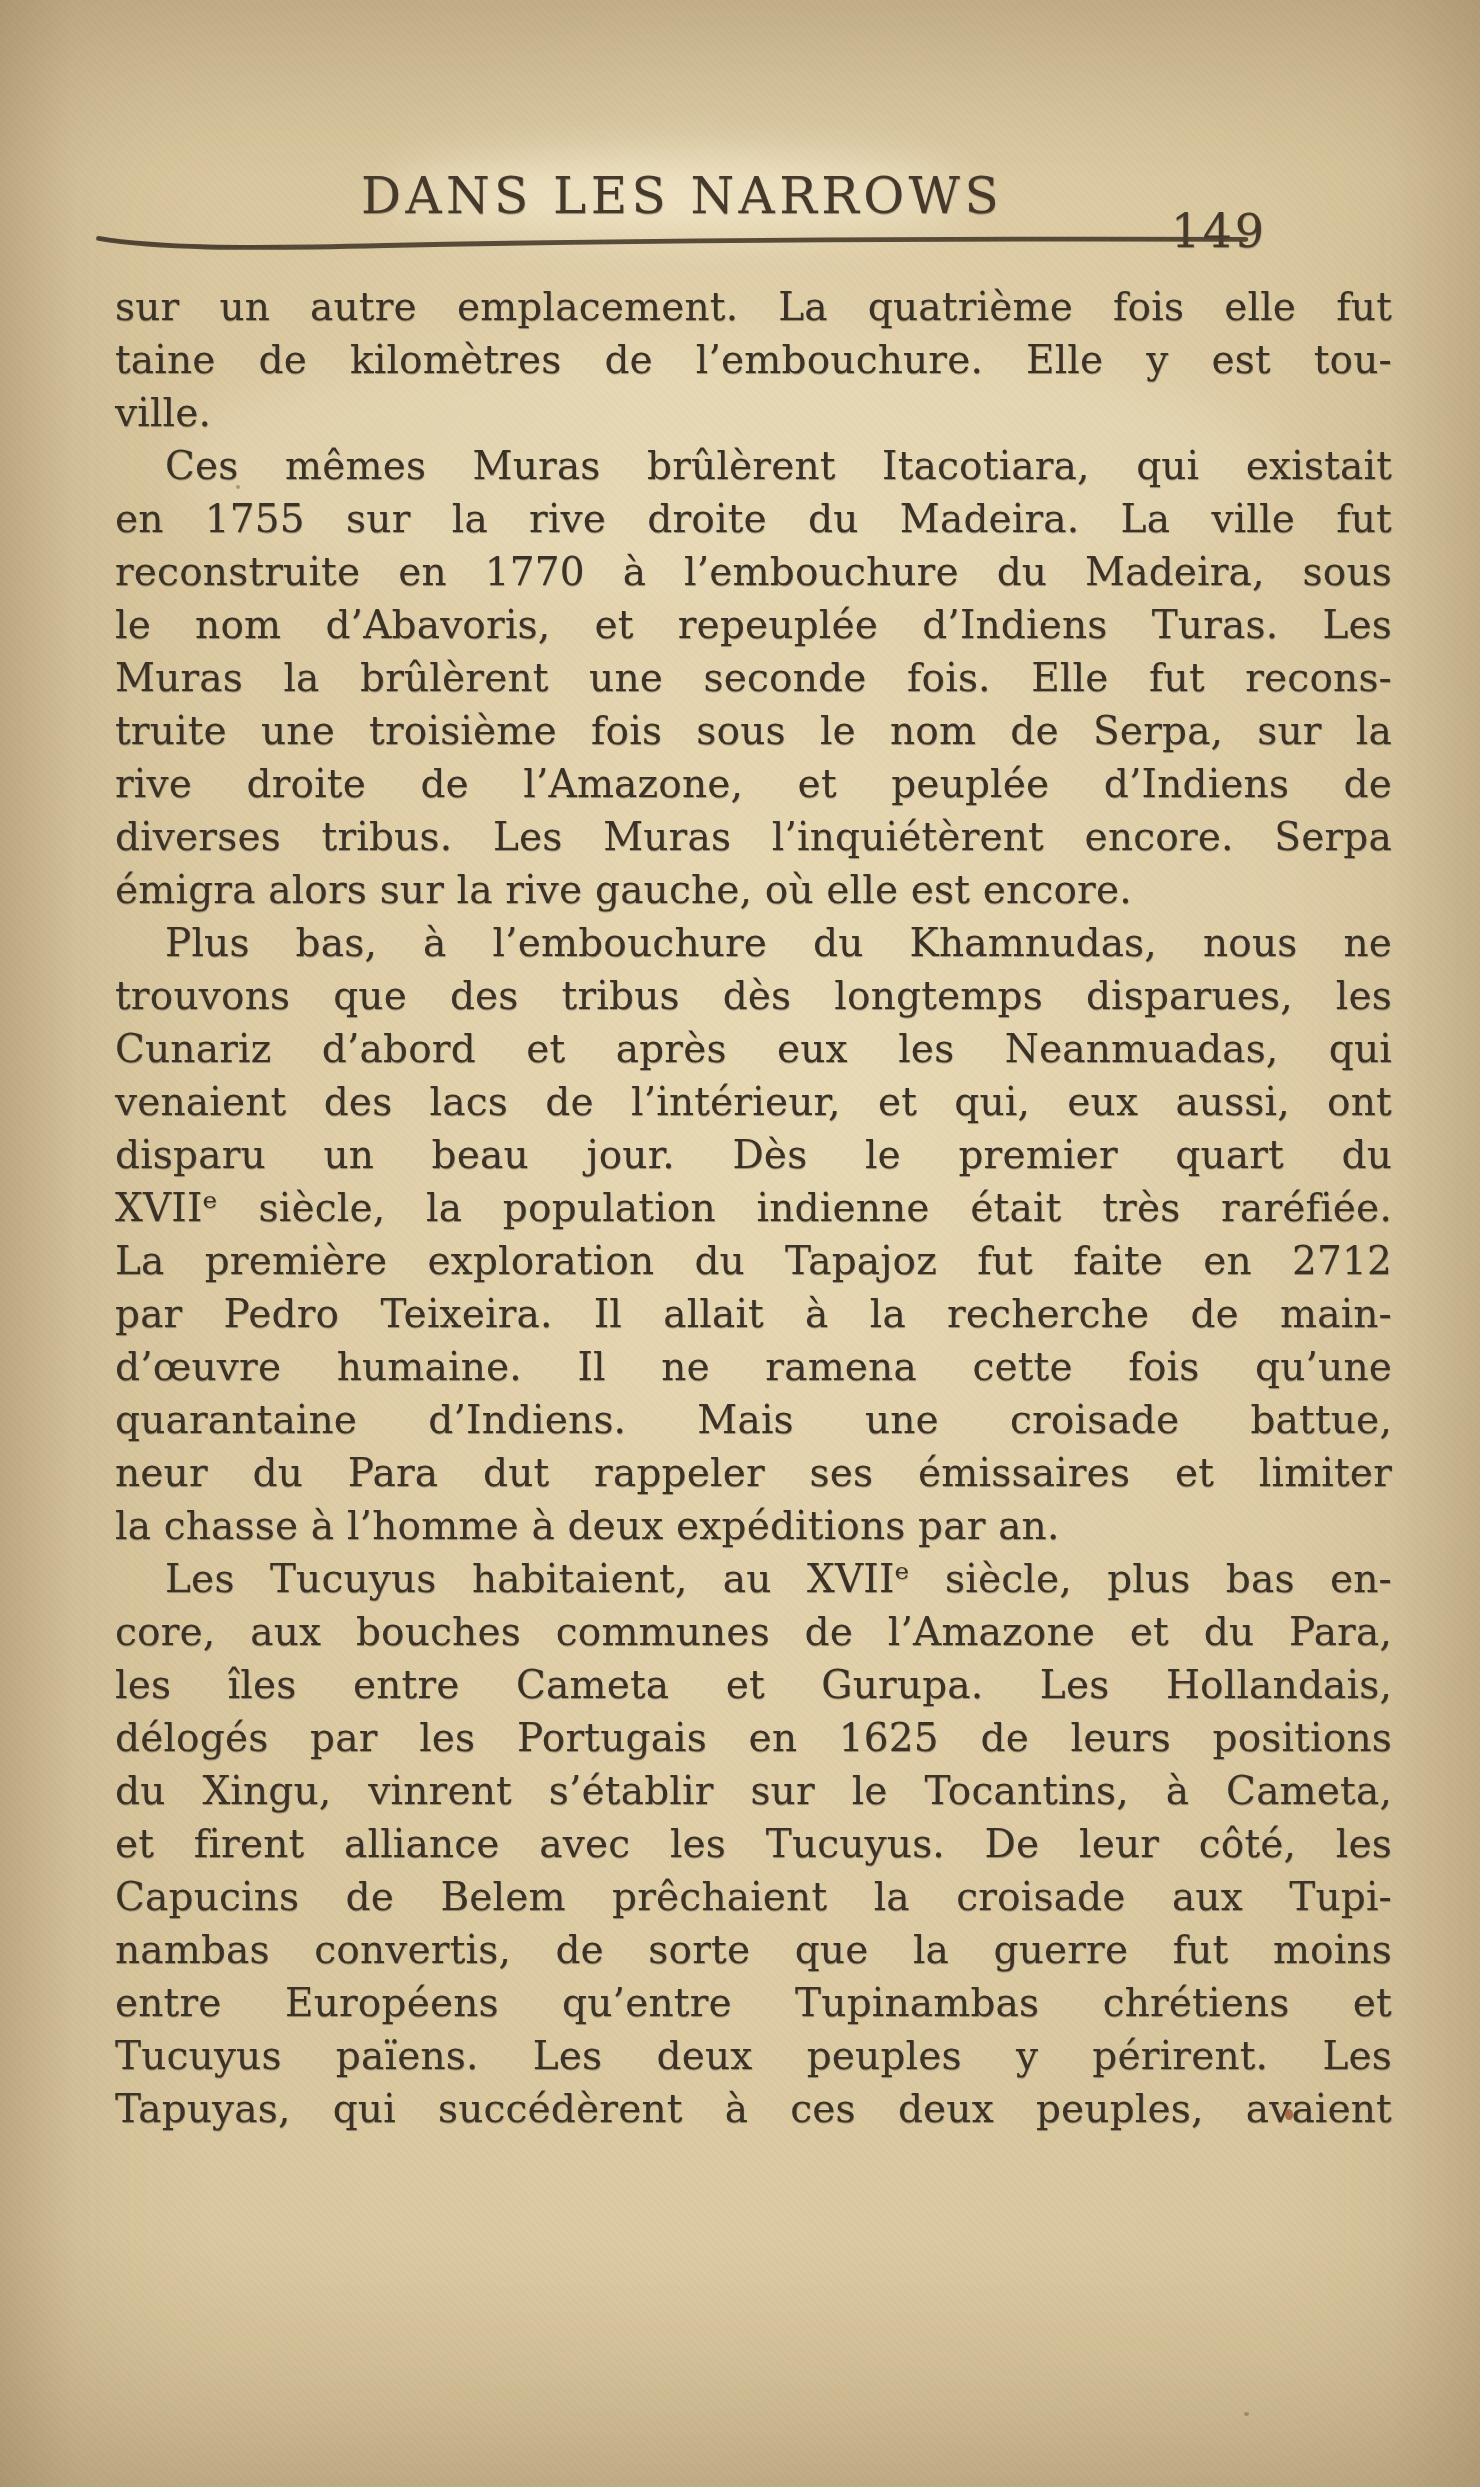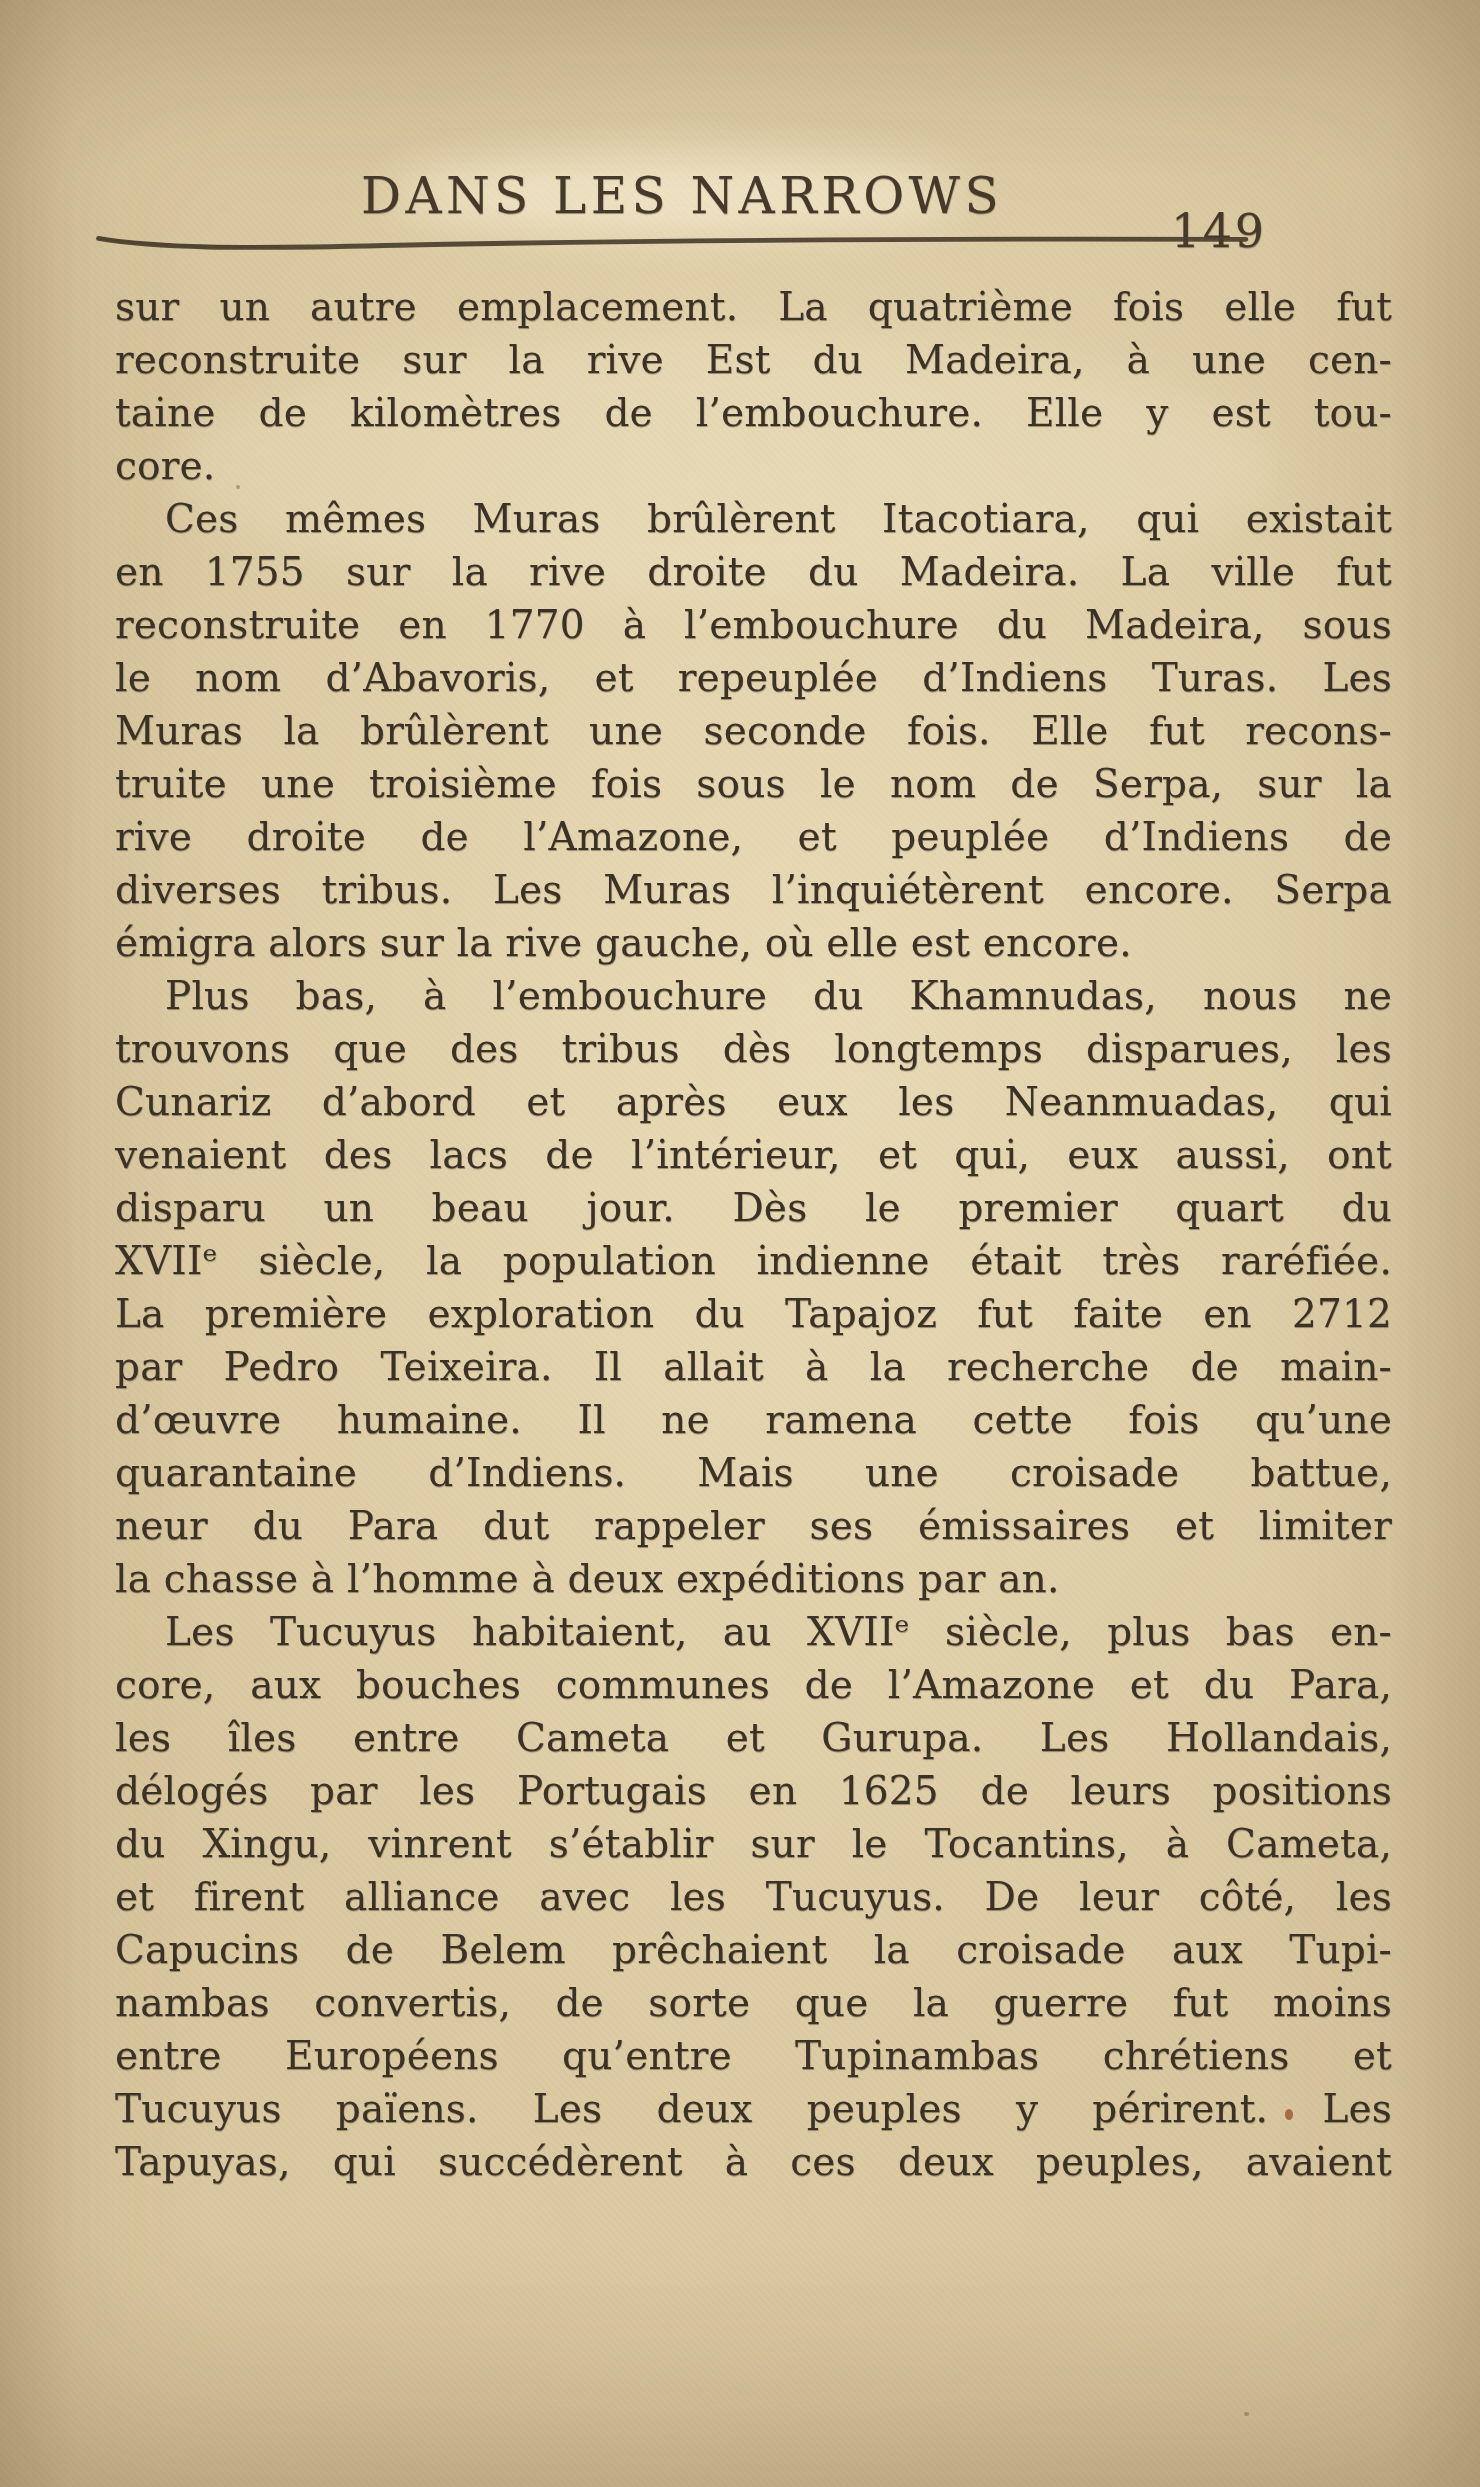--- a/index.html
+++ b/index.html
@@ -73,23 +73,22 @@
   <div class="running-title">DANS LES NARROWS</div>
   <div class="page-number">149</div>
 
   <svg class="header-rule" viewBox="0 0 1315 34" preserveAspectRatio="none">
     <path d="M4,13 C70,24 160,25 330,21 C620,15 980,13 1308,14" fill="none" stroke="#4a3e2e" stroke-width="5.5" stroke-linecap="round" opacity="0.92"></path>
     <path d="M4,13 C60,21 120,23 210,22" fill="none" stroke="#4a3e2e" stroke-width="3" stroke-linecap="round" opacity="0.55"></path>
   </svg>
 
   <div class="body-text">
     <div class="line">sur un autre emplacement. La quatrième fois elle fut</div>
-    <div class="line">reconstruite sur la rive Est du Madeira, à une cen-</div>
     <div class="line">taine de kilomètres de l’embouchure. Elle y est tou-</div>
-    <div class="line endpara">core.</div>
+    <div class="line endpara">ville.</div>
     <div class="line indent">Ces mêmes Muras brûlèrent Itacotiara, qui existait</div>
     <div class="line">en 1755 sur la rive droite du Madeira. La ville fut</div>
     <div class="line">reconstruite en 1770 à l’embouchure du Madeira, sous</div>
     <div class="line">le nom d’Abavoris, et repeuplée d’Indiens Turas. Les</div>
     <div class="line">Muras la brûlèrent une seconde fois. Elle fut recons-</div>
     <div class="line">truite une troisième fois sous le nom de Serpa, sur la</div>
     <div class="line">rive droite de l’Amazone, et peuplée d’Indiens de</div>
     <div class="line">diverses tribus. Les Muras l’inquiétèrent encore. Serpa</div>
     <div class="line endpara">émigra alors sur la rive gauche, où elle est encore.</div>
     <div class="line indent">Plus bas, à l’embouchure du Khamnudas, nous ne</div>

